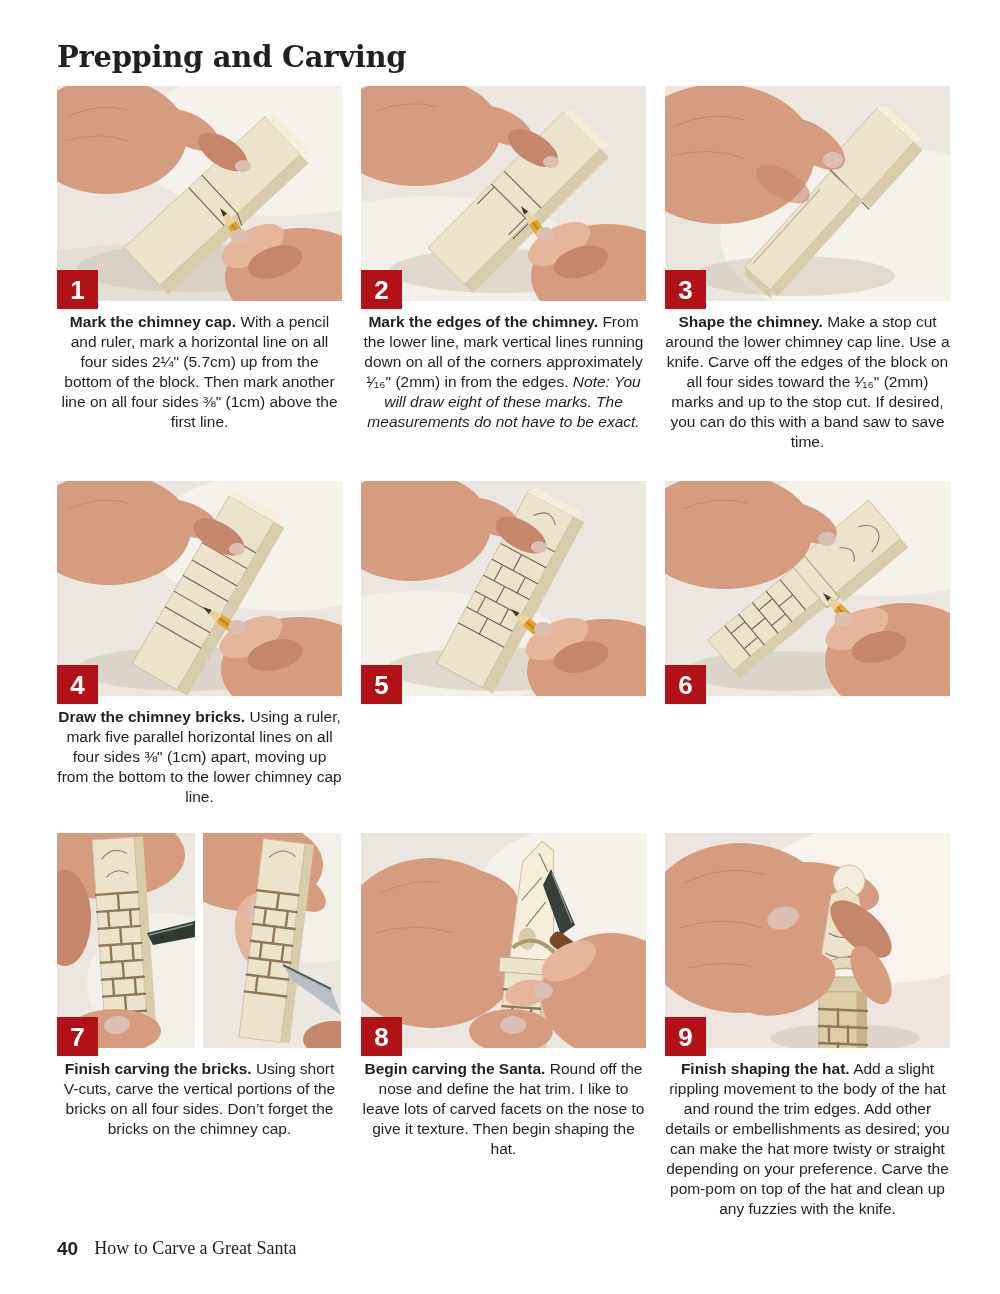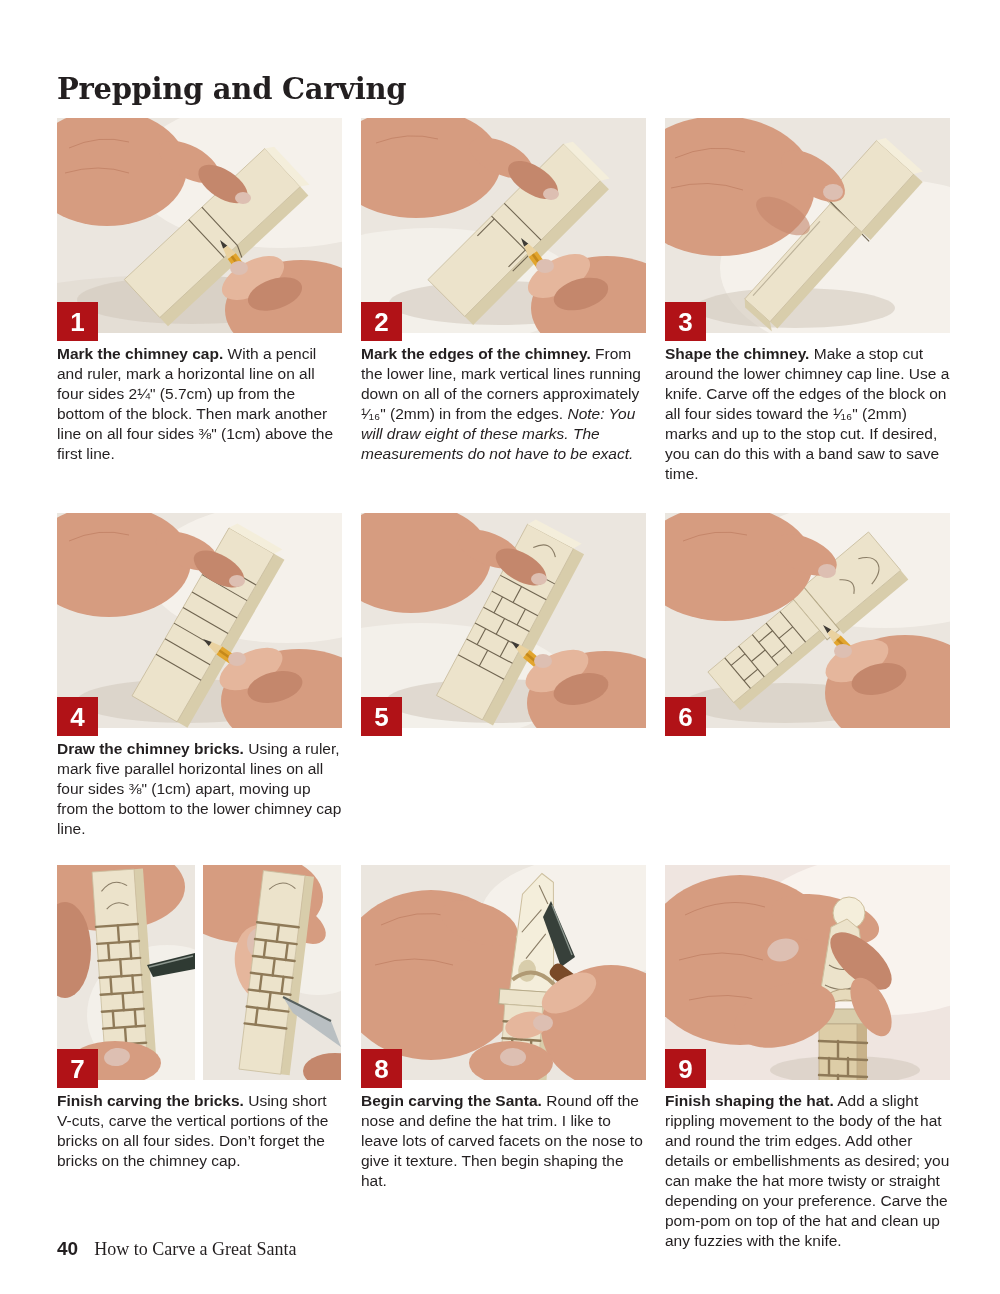--- a/index.html
+++ b/index.html
@@ -1,36 +1,36 @@
 <!DOCTYPE html>
 <html><head>
 <meta charset="utf-8">
 <style>
   * { margin:0; padding:0; box-sizing:border-box; }
   html,body { background:#ffffff; }
   body { width:1000px; height:1294px; position:relative; overflow:hidden;
          font-family:"Liberation Sans", sans-serif; color:#231f20; }
-  .content { padding:72px 50px 0 57px; }
+  .content { padding:40px 50px 0 57px; }
   h1.page-title { font-family:"DejaVu Serif", serif; font-weight:800;
         font-size:29px; letter-spacing:-.3px; color:#231f20; }
   .grid { display:grid; grid-template-columns:285px 285px 285px; column-gap:19px; margin-top:12px; }
   .row1 { height:383px; } .row2 { height:340px; }
   .cell { position:relative; }
   .photo { position:relative; width:285px; height:215px; overflow:visible; background:#ebe6df; }
   .photo svg { display:block; width:100%; height:215px; }
   .photo-pair { display:flex; gap:8px; width:285px; height:215px; position:relative; }
   .photo-pair .half { width:138px; height:215px; overflow:hidden; }
   .photo-pair .half svg { display:block; width:138px; height:215px; }
   .badge { position:absolute; left:0; bottom:-8px; width:41px; height:39px;
            background:#b11217; display:flex; align-items:center; justify-content:center; z-index:3; }
   .badge span { color:#ffffff; font-weight:700; font-size:26px; line-height:1; }
-  .caption { margin-top:11px; font-size:15.5px; line-height:20px; color:#231f20; width:285px; }
+  .caption { margin-top:11px; font-size:15.5px; line-height:20px; color:#231f20; width:285px;text-align:center; }
   .caption b { font-weight:700; }
   .caption i { font-style:italic; }
-  .footer { position:absolute; left:57px; top:1238px; display:flex; align-items:flex-end; }
+  .footer { position:absolute; left:57px; top:1238px; display:flex; align-items:flex-start; }
   .footer .pagenum { font-weight:700; font-size:19px; }
   .footer .booktitle { font-family:"Liberation Serif", serif; font-size:18px; margin-left:16px; }
   
   .ph-bg{fill:#ebe6df}.ph-bg9{fill:#efe5e0}
   .ph-hi{fill:#f7f4ee}.ph-sh{fill:#ddd6cb}
   .skin{fill:#d69c80}.skin-d{fill:#c4876c}.skin-l{fill:#e5b69c}.nail{fill:#ddbfb2}
   .wood{fill:#ece3cb}.wood-d{fill:#d8cdab}.wood-l{fill:#f4eedb}
   .groove{stroke:#6f6450;stroke-width:1.1;fill:none}
   .brick{stroke:#8f7a58;stroke-width:2.4;fill:none;stroke-linecap:round}
   .sketch{stroke:#8a7d66;stroke-width:1.1;fill:none}

